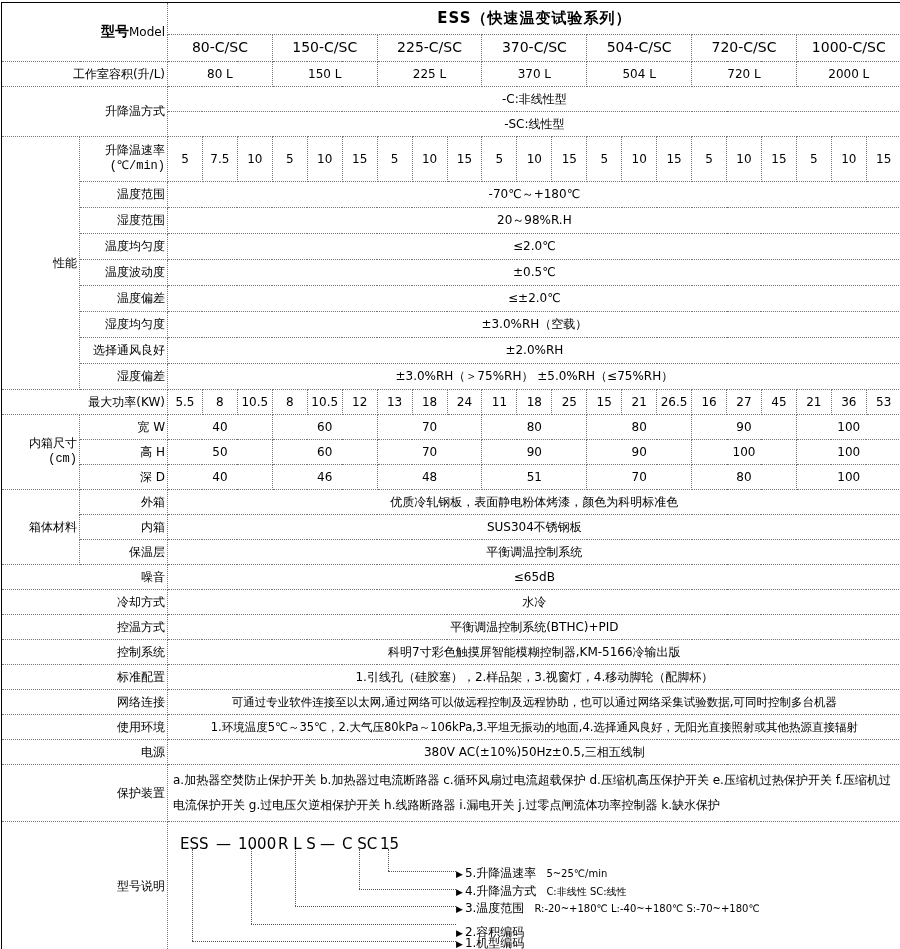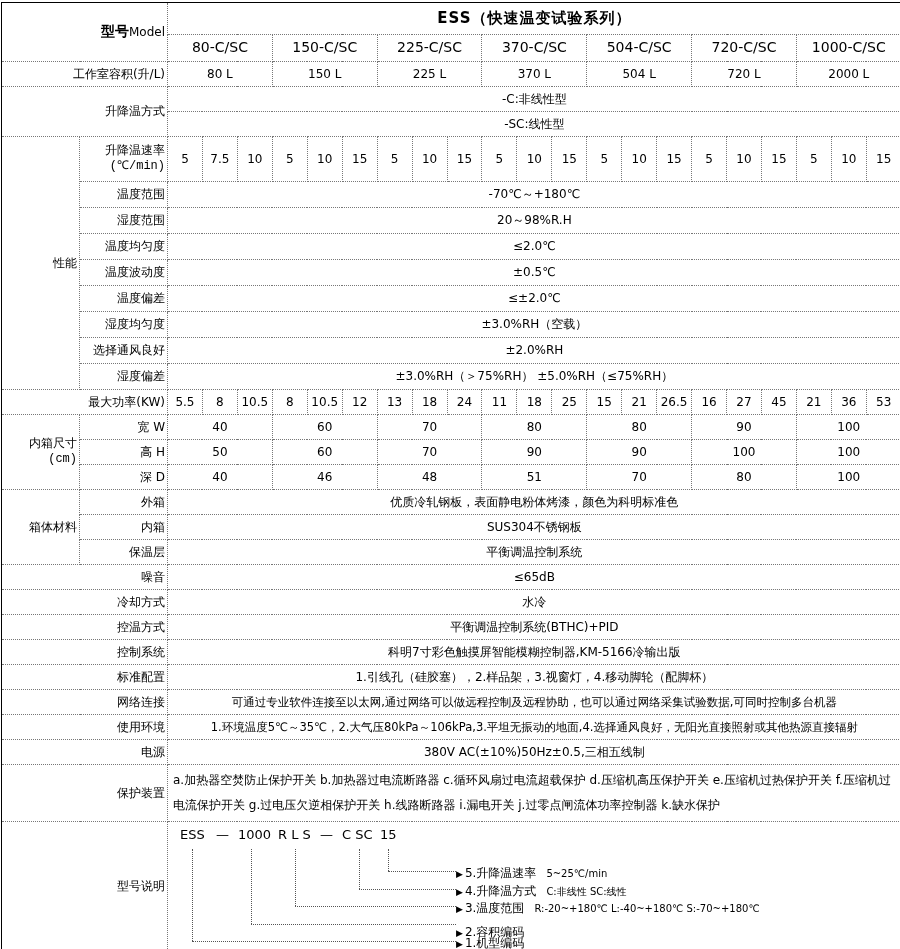--- a/index.html
+++ b/index.html
@@ -12,21 +12,21 @@
   td.lbl { text-align: right; padding-left: 4px; }
   .zh-big { font-size: 14px; font-weight: bold; }
   .en-small { font-size: 12px; }
   .title { font-size: 15px; font-weight: bold; letter-spacing: 1px; }
   .model { font-weight: normal; font-size: 14px; }
   .pre { white-space: pre-line; font-family: Liberation Mono, monospace; }
   .tight { font-size: 11.5px; padding: 0; white-space: nowrap; margin-top: 36px; }
   .left-val { text-align: left; padding: 3px 5px; line-height: 25px; }
   .legend-cell { padding: 0; }
   .legend { position: relative; width: 100%; height: 128px; text-align: left; }
-  .code-part { position: absolute; top: 4px; font-size: 13px; white-space: pre; }
+  .code-part { position: absolute; top: 12px; font-size: 15px; white-space: pre; }
   .vline { position: absolute; width: 0; border-left: 1px dotted #555; }
   .hline { position: absolute; height: 0; border-top: 1px dotted #555; }
   .ann { position: absolute; left: 288px; height: 16px; line-height: 20px;
     font-size: 12px; white-space: nowrap; }
   .ann .tri { font-size: 9px; margin-right: 2px; }
   .ann .detail { font-size: 10px; margin-left: 10px; }
 </style>
 </head>
 <body>
 

